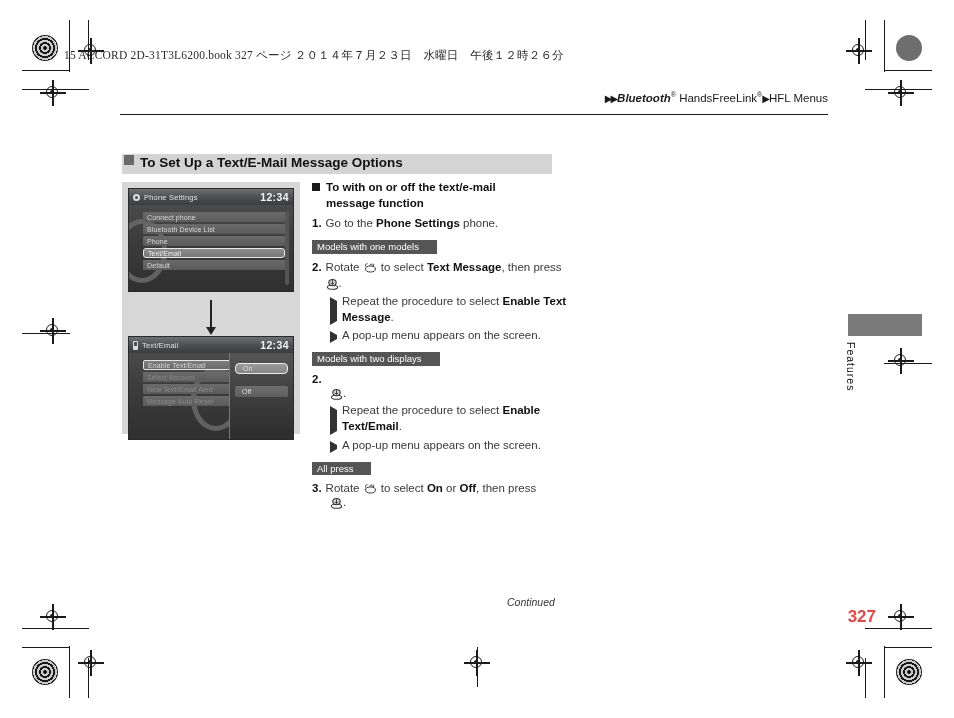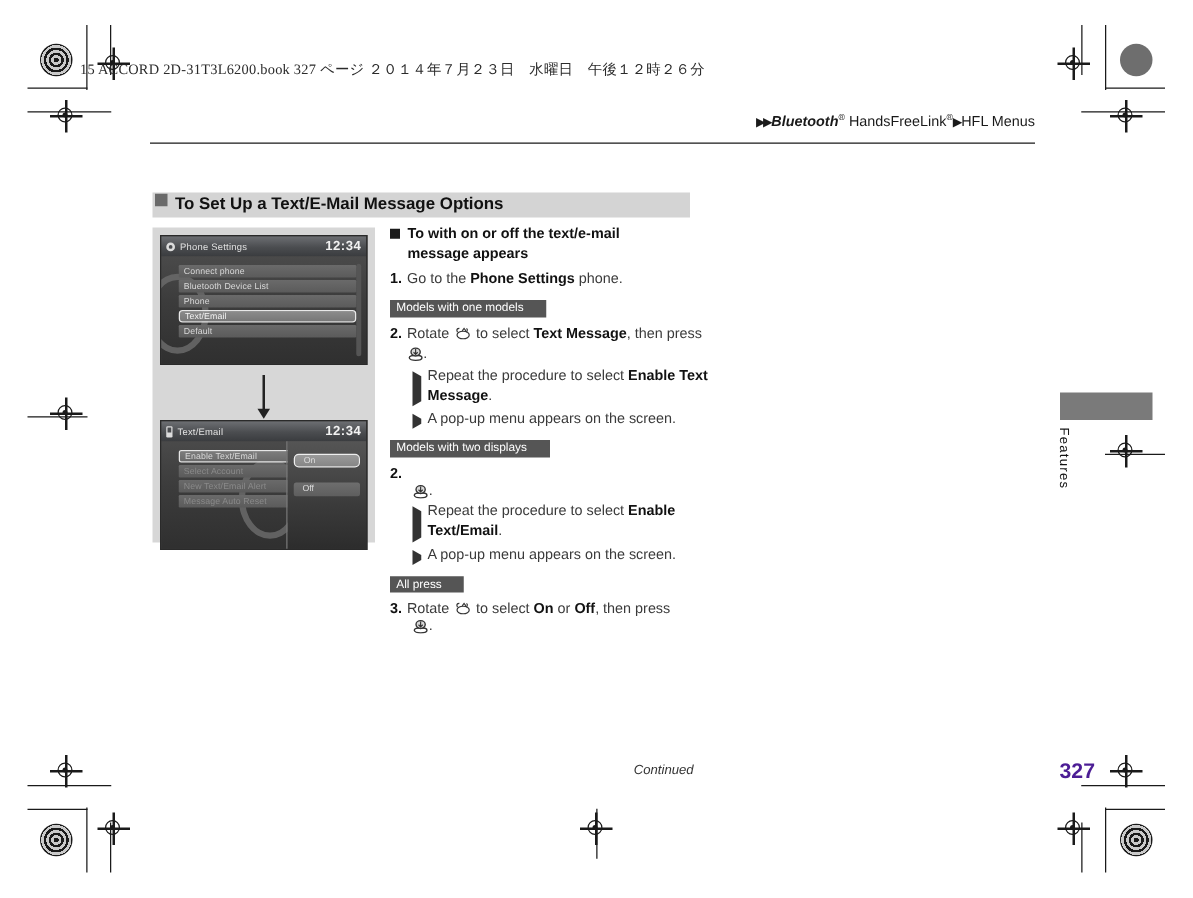--- a/index.html
+++ b/index.html
@@ -249,26 +249,26 @@
     background: #7a7a7a;
   }
   .sidelabel {
     position: absolute; left: 845px; top: 342px;
     font-size: 10.5px; color: #111; letter-spacing: 1px;
     writing-mode: vertical-rl;
   }
 
   
   .cont {
-    position: absolute; left: 507px; top: 610px;
+    position: absolute; left: 507px; top: 596px;
     font-size: 10.5px; font-style: italic; color: #333;
   }
   .pageno {
     position: absolute; right: 78px; top: 607px;
-    font-size: 17px; font-weight: bold; color: #4c1d95;
+    font-size: 17px; font-weight: bold; color: #ef4444;
   }
 </style>
 </head>
 <body>
 
 <div class="page">
 
   <div class="dot pat" style="left:32px;top:35px;"></div>
   <div class="dot" style="left:896px;top:35px;"></div>
   <div class="dot pat" style="left:32px;top:659px;"></div>
@@ -413,21 +413,21 @@
       </div>
     </div>
   </div>
 
   <div class="col">
 
     <div class="subhead">
       <span class="sq2"></span>
       <span>
         <span>To with on or off the text/e-mail</span><br>
-        <span>message appears</span>
+        <span>message function</span>
       </span>
     </div>
 
     <div class="step">
       <span class="num">1.</span>
       <span>
         <span>Go to the </span><b>Phone Settings</b><span> phone.</span>
       </span>
     </div>
 

